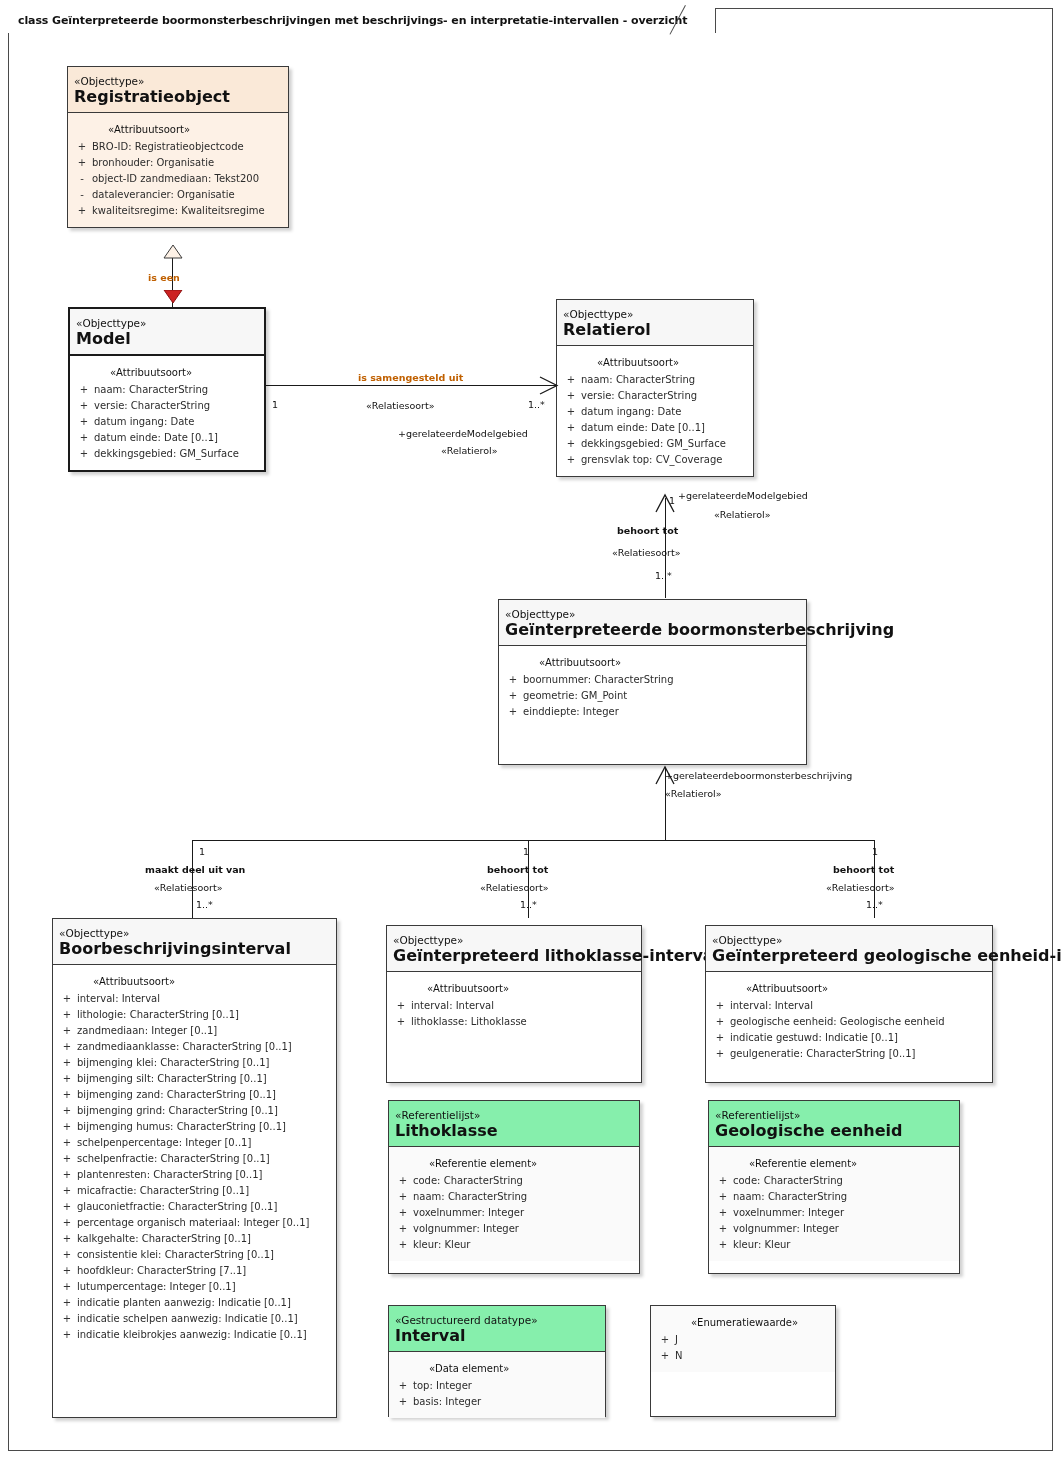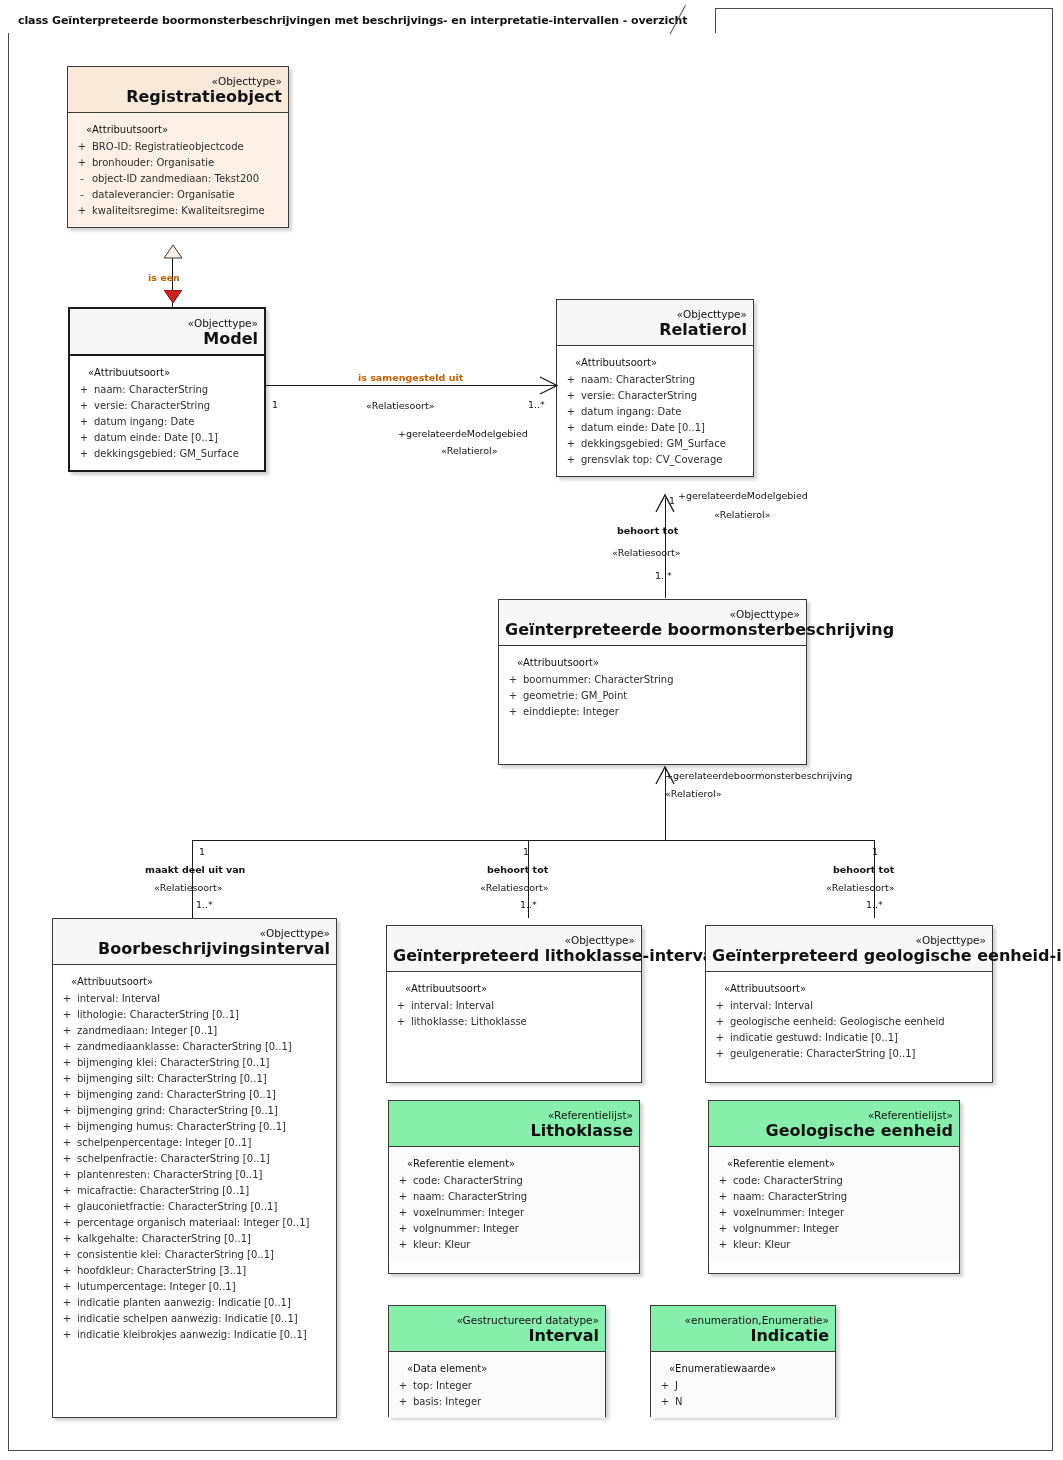--- a/index.html
+++ b/index.html
@@ -81,21 +81,21 @@
     background: #ffffff;
     border: 1px solid #3a3a3a;
     box-shadow: 3px 3px 3px rgba(0,0,0,0.18);
     z-index: 3;
   }
   .umlbox.thick { border: 2px solid #1a1a1a; }
 
   .umlbox .uml-head {
     box-sizing: border-box;
     border-bottom: 1px solid #3a3a3a;
-    text-align: right;
+    text-align: left;
     padding: 7px 6px 7px 6px;
     background: #f7f7f7;
   }
   .umlbox.thick .uml-head { border-bottom: 2px solid #1a1a1a; }
   .umlbox .stereotype {
     font-size: 10.5px;
     color: #111111;
     line-height: 15px;
     white-space: nowrap;
   }
@@ -110,20 +110,21 @@
     padding: 9px 4px 8px 4px;
     background: #ffffff;
   }
   .umlbox .compartment-label {
     font-size: 10px;
     color: #111111;
     padding-left: 14px;
     line-height: 16px;
     margin-bottom: 1px;
     white-space: nowrap;
+    margin-left: 22px;
   }
   .attr-row {
     display: flex;
     line-height: 16px;
     font-size: 10px;
     color: #2c2c2c;
     white-space: nowrap;
   }
   .attr-vis {
     width: 20px;
@@ -426,21 +427,21 @@
     <div class="attr-row">
         <span class="attr-vis">+</span>
         <span class="attr-text">kalkgehalte: CharacterString [0..1]</span>
       </div>
     <div class="attr-row">
         <span class="attr-vis">+</span>
         <span class="attr-text">consistentie klei: CharacterString [0..1]</span>
       </div>
     <div class="attr-row">
         <span class="attr-vis">+</span>
-        <span class="attr-text">hoofdkleur: CharacterString [3..1]</span>
+        <span class="attr-text">hoofdkleur: CharacterString [7..1]</span>
       </div>
     <div class="attr-row">
         <span class="attr-vis">+</span>
         <span class="attr-text">lutumpercentage: Integer [0..1]</span>
       </div>
     <div class="attr-row">
         <span class="attr-vis">+</span>
         <span class="attr-text">indicatie planten aanwezig: Indicatie [0..1]</span>
       </div>
     <div class="attr-row">
@@ -570,24 +571,20 @@
         <span class="attr-text">top: Integer</span>
       </div>
     <div class="attr-row">
         <span class="attr-vis">+</span>
         <span class="attr-text">basis: Integer</span>
       </div>
   </div>
 </div>
 
 <div class="umlbox greyish" style="left:650px; top:1305px; width:186px; height:112px;">
-  <div class="uml-head">
-    <div class="stereotype">«enumeration,Enumeratie»</div>
-    <div class="classname">Indicatie</div>
-  </div>
   <div class="uml-body">
     <div class="compartment-label">«Enumeratiewaarde»</div>
     <div class="attr-row">
         <span class="attr-vis">+</span>
         <span class="attr-text">J</span>
       </div>
     <div class="attr-row">
         <span class="attr-vis">+</span>
         <span class="attr-text">N</span>
       </div>

